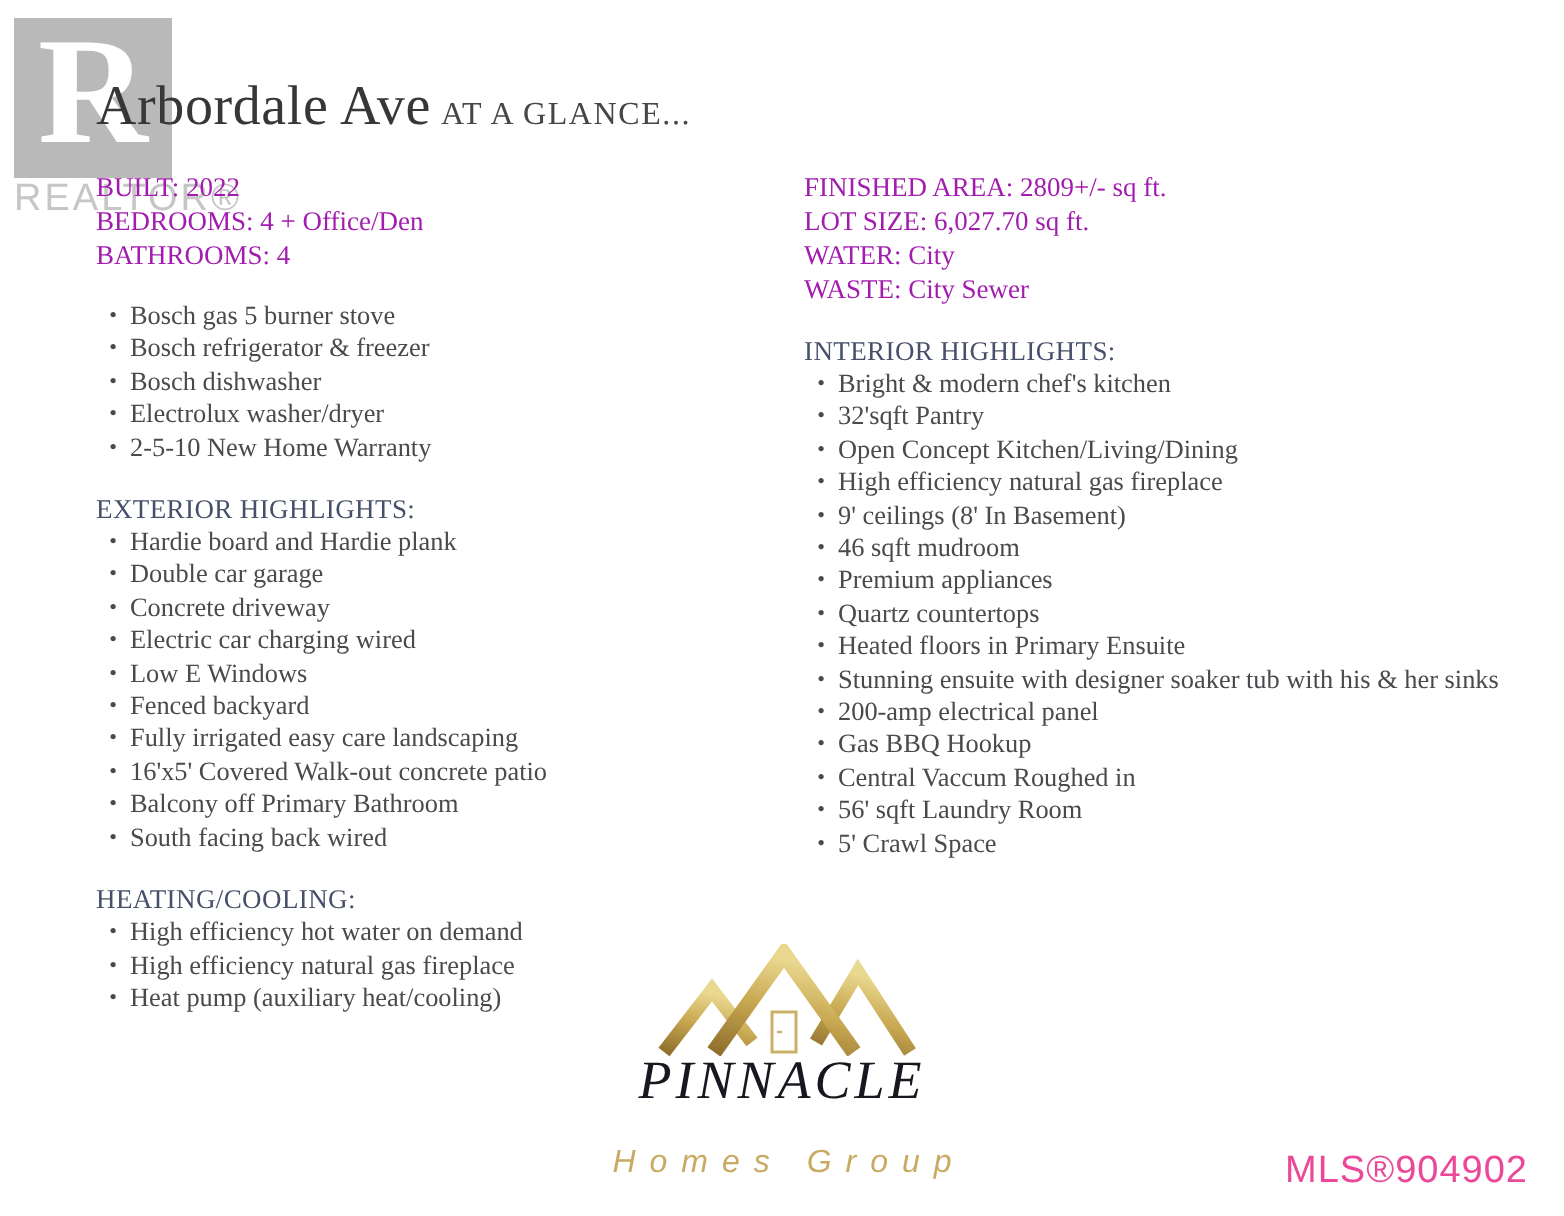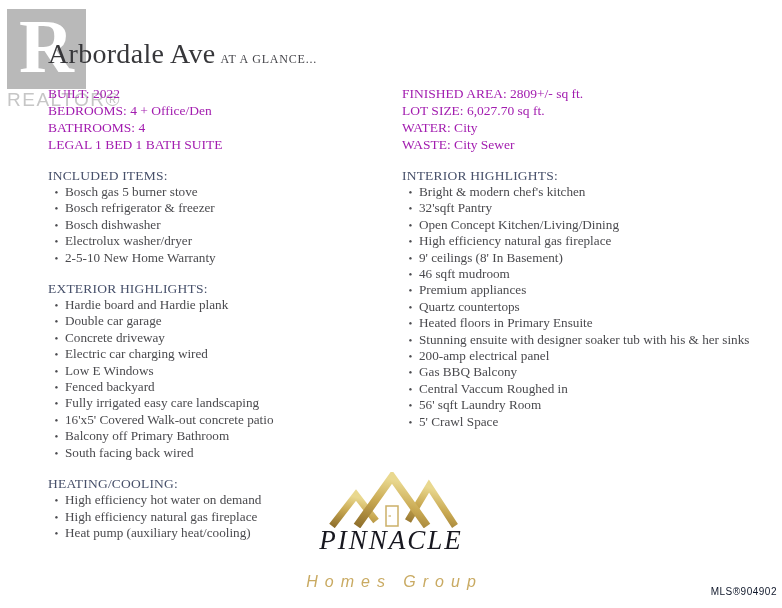--- a/index.html
+++ b/index.html
@@ -21,21 +21,21 @@
   }
   .realtor-text {
     font-family:"Liberation Sans","DejaVu Sans",sans-serif;
     font-size:19px; letter-spacing:1.5px; color:#c6c6c6; margin-top:0px;
     white-space:nowrap;
   }
   
   .content { position:relative; z-index:1; padding:38px 16px 0 48px; }
   .title-row { white-space:nowrap; }
   .page-title { font-size:28px; color:#37373a; letter-spacing:0.3px; }
-  .page-subtitle { font-size:12px; color:#45454a; letter-spacing:0.8px; margin-left:5px; }
+  .page-subtitle { font-size:16px; color:#45454a; letter-spacing:0.8px; margin-left:5px; }
   .columns { display:flex; margin-top:15px; }
   .col-left  { width:354px; flex:none; }
   .col-right { width:364px; flex:none; }
   .facts div { font-size:13.5px; line-height:17px; color:#a21caf; }
   .section { margin-top:14px; }
   .section-heading { font-size:13.5px; line-height:17px; color:#47506a; letter-spacing:0.2px; }
   .bullet-row { display:flex; font-size:13.2px; line-height:16.4px; color:#4a4a4e; }
   .dot { flex:none; width:17px; text-align:center; font-size:11px; }
   .bullet-text { flex:1; }
   
@@ -47,23 +47,23 @@
   .brand-name {
     font-size:27px; letter-spacing:2px; color:#17171f;
     line-height:1.05; margin-top:-2px; font-family:"Liberation Serif",serif;
   }
   .brand-tagline {
     font-family:"Liberation Sans","DejaVu Sans",sans-serif;
     font-size:16px; letter-spacing:7px; color:#c9aa62; margin-top:19px;
     padding-left:7px; 
   }
   .mls {
-    position:absolute; right:5px; bottom:11px; z-index:1;
+    position:absolute; right:18px; bottom:11px; z-index:1;
     font-family:"Liberation Sans","DejaVu Sans",sans-serif;
-    font-size:10px; color:#0f172a; letter-spacing:0.5px;
+    font-size:19px; color:#ec4899; letter-spacing:0.5px;
   }
 </style>
 </head>
 <body>
 
 <div class="page">
 
   <div class="realtor-mark">
     <div class="realtor-square">
       <span class="realtor-r">R</span>
@@ -77,25 +77,23 @@
       <span class="page-title">Arbordale Ave</span><span class="page-subtitle">AT A GLANCE...</span>
     </div>
 
     <div class="columns">
 
       <div class="col-left">
         <div class="facts">
             <div>BUILT: 2022</div>
             <div>BEDROOMS: 4 + Office/Den</div>
             <div>BATHROOMS: 4</div>
-            <div>LEGAL 1 BED 1 BATH SUITE</div>
           </div>
 
         <div class="section">
-          <div class="section-heading">INCLUDED ITEMS:</div>
           <div>
               <div class="bullet-row">
                 <span class="dot">•</span>
                 <span class="bullet-text">Bosch gas 5 burner stove</span>
               </div>
               <div class="bullet-row">
                 <span class="dot">•</span>
                 <span class="bullet-text">Bosch refrigerator &amp; freezer</span>
               </div>
               <div class="bullet-row">
@@ -228,21 +226,21 @@
               <div class="bullet-row">
                 <span class="dot">•</span>
                 <span class="bullet-text">Stunning ensuite with designer soaker tub with his &amp; her sinks</span>
               </div>
               <div class="bullet-row">
                 <span class="dot">•</span>
                 <span class="bullet-text">200-amp electrical panel</span>
               </div>
               <div class="bullet-row">
                 <span class="dot">•</span>
-                <span class="bullet-text">Gas BBQ Balcony</span>
+                <span class="bullet-text">Gas BBQ Hookup</span>
               </div>
               <div class="bullet-row">
                 <span class="dot">•</span>
                 <span class="bullet-text">Central Vaccum Roughed in</span>
               </div>
               <div class="bullet-row">
                 <span class="dot">•</span>
                 <span class="bullet-text">56' sqft Laundry Room</span>
               </div>
               <div class="bullet-row">

